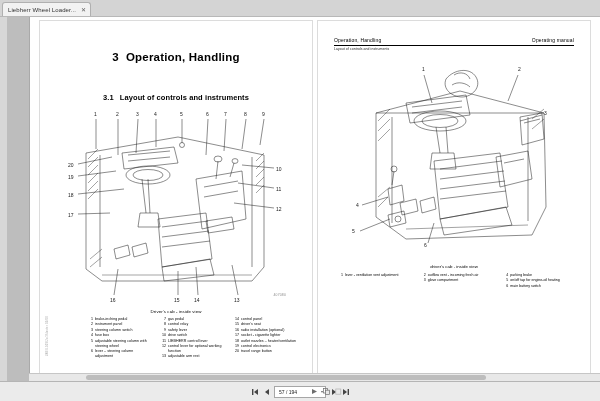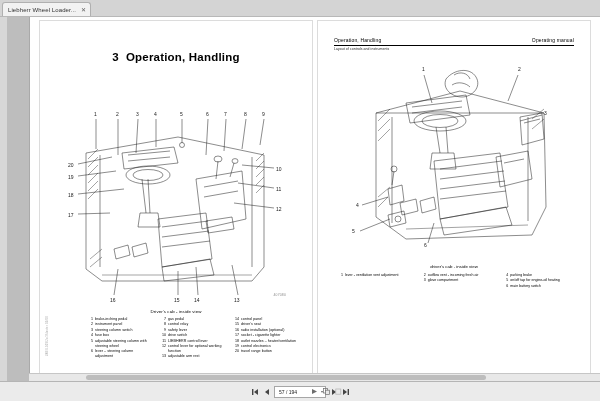--- a/index.html
+++ b/index.html
@@ -370,20 +370,23 @@
     <div class="left-rail"></div>
 
     <div class="pages-area">
 
       <div class="page">
 
         <div class="lp-title">
           <span class="num">3</span><span>Operation, Handling</span>
         </div>
 
+        <div class="lp-sub">
+          <span class="num">3.1</span><span>Layout of controls and instruments</span>
+        </div>
 
         <div class="vert-note">LWE/L509/2x4/Master 05/00</div>
 
         <div class="figure">
           <svg class="fig-svg" width="222" height="196" viewBox="0 0 222 196">
             <g stroke="#1a1a1a" fill="none" stroke-width="0.5">
 
               <g font-size="5" fill="#1a1a1a" stroke="none" font-family="Liberation Sans, sans-serif">
                 <text x="28" y="7">1</text>
                   <text x="50" y="7">2</text>

